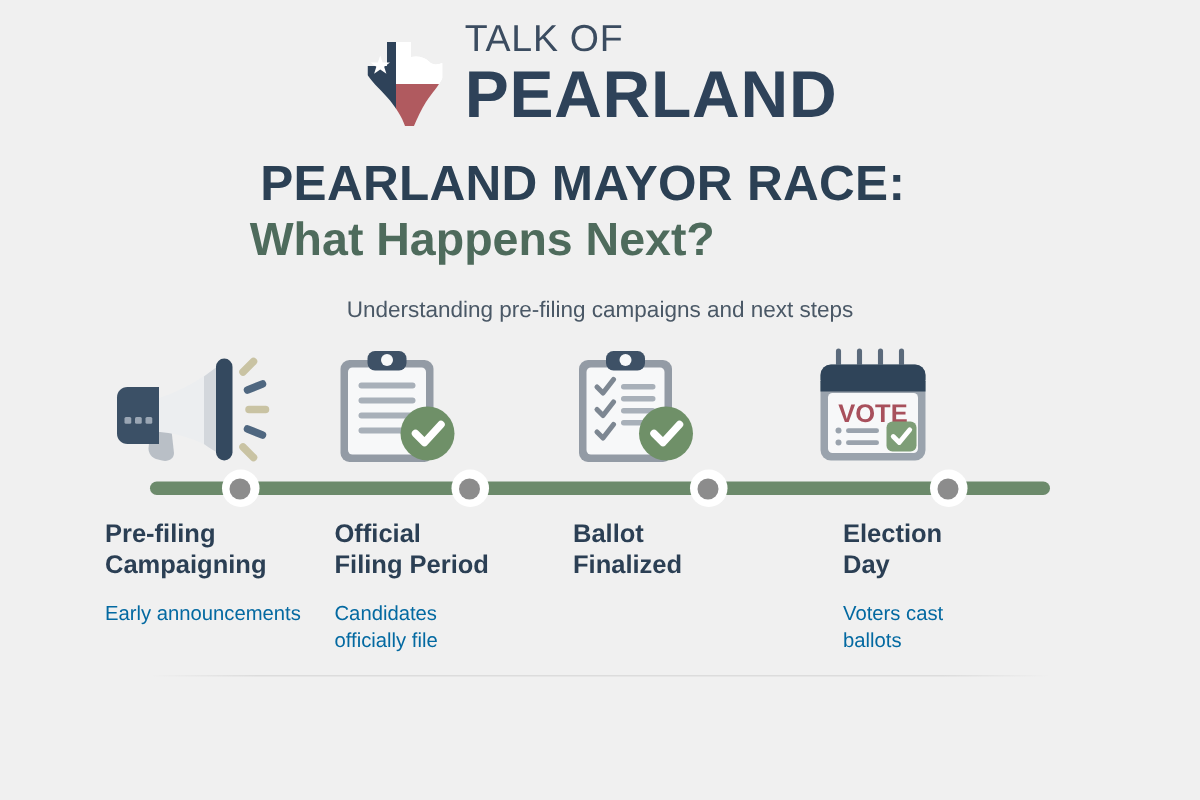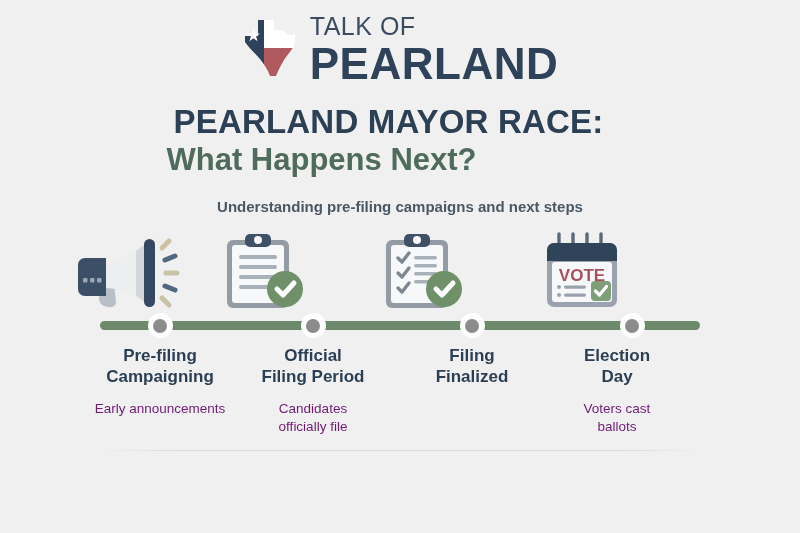--- a/index.html
+++ b/index.html
@@ -21,21 +21,21 @@
   }
 
   
   .logo-block {
     position: absolute;
     left: 0;
     top: 14px;
     width: 800px;
     display: flex;
     justify-content: center;
-    align-items: flex-start;
+    align-items: flex-end;
     gap: 12px;
   }
   .logo-mark {
     width: 56px;
     height: 64px;
     flex: 0 0 auto;
     display: block;
   }
   .logo-words {
     display: flex;
@@ -79,21 +79,21 @@
     font-weight: 700;
     color: #4e6b5c;
   }
   .tagline {
     position: absolute;
     left: 0;
     top: 198px;
     width: 800px;
     text-align: center;
     font-size: 15px;
-    font-weight: 700;
+    font-weight: 400;
     color: #4a5866;
   }
 
   
   .timeline {
     position: absolute;
     left: 100px;
     top: 321px;
     width: 600px;
     height: 9px;
@@ -119,21 +119,20 @@
     height: 14px;
     border-radius: 50%;
     background: #8c8c8c;
   }
 
   
   .step {
     position: absolute;
     width: 180px;
     margin-left: -90px;
-    text-align: center;
   }
   .step-icon {
     position: absolute;
     top: 232px;
     width: 180px;
     margin-left: -90px;
     height: 78px;
     display: flex;
     align-items: flex-end;
     justify-content: flex-start;
@@ -145,21 +144,21 @@
     font-size: 17px;
     font-weight: 700;
     color: #2b3f54;
     line-height: 1.25;
     white-space: pre-line;
   }
   .step-desc {
     margin-top: 12px;
     font-size: 13.5px;
     font-weight: 400;
-    color: #701a75;
+    color: #0369a1;
     line-height: 1.35;
     white-space: pre-line;
   }
 
   
   .divider {
     position: absolute;
     left: 100px;
     top: 450px;
     width: 600px;
@@ -291,24 +290,24 @@
 Campaigning</div>
     <div class="step-desc">Early announcements</div>
   </div>
   <div class="step step-text" style="left:313px;">
     <div class="step-title">Official
 Filing Period</div>
     <div class="step-desc">Candidates
 officially file</div>
   </div>
   <div class="step step-text" style="left:472px;">
-    <div class="step-title">Filing
+    <div class="step-title">Ballot
 Finalized</div>
   </div>
-  <div class="step step-text" style="left:617px;">
+  <div class="step step-text" style="left:652px;">
     <div class="step-title">Election
 Day</div>
     <div class="step-desc">Voters cast
 ballots</div>
   </div>
 
   <div class="divider"></div>
 
 </div>
 

